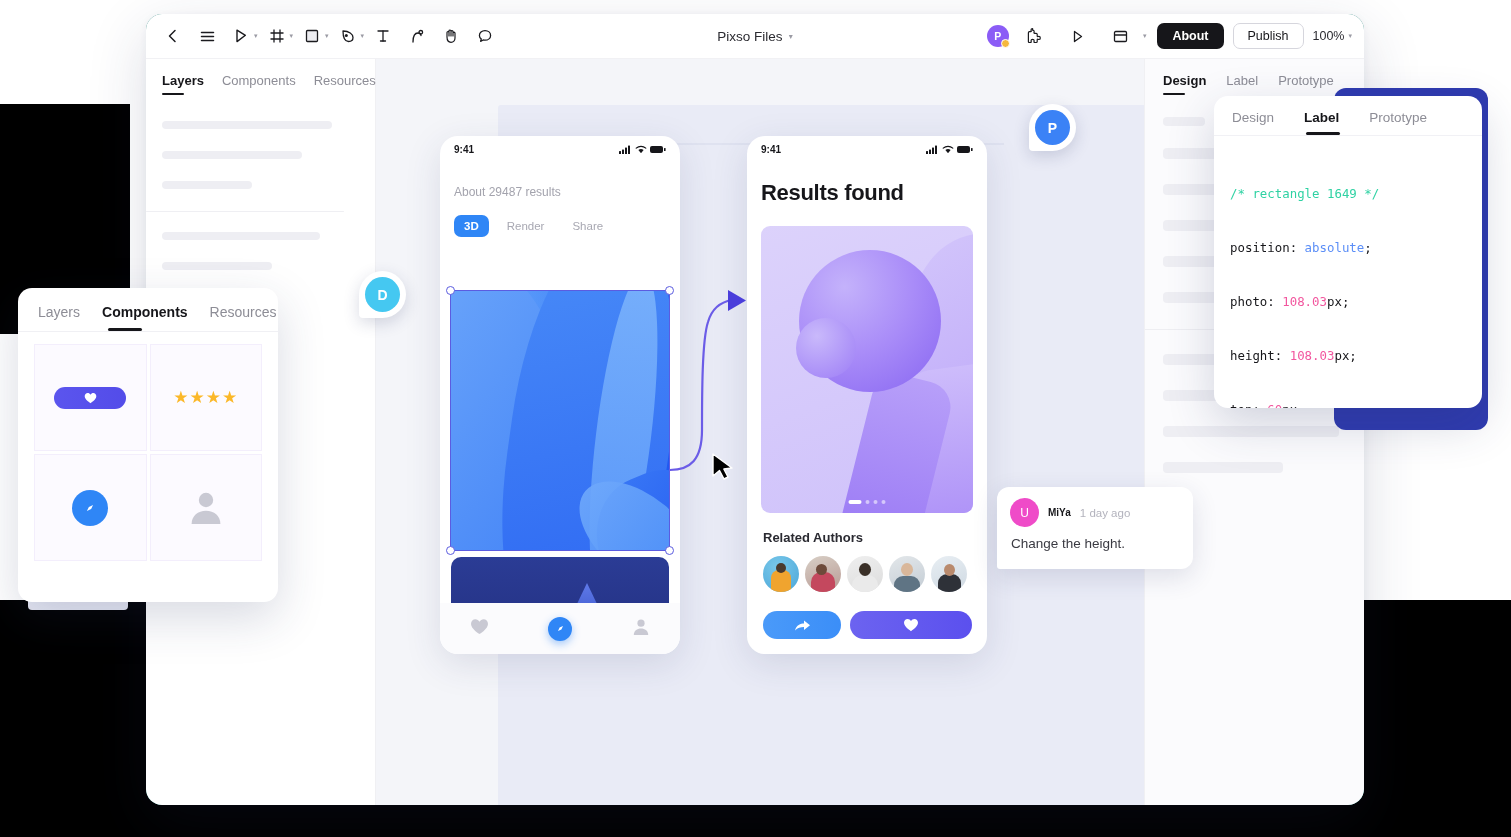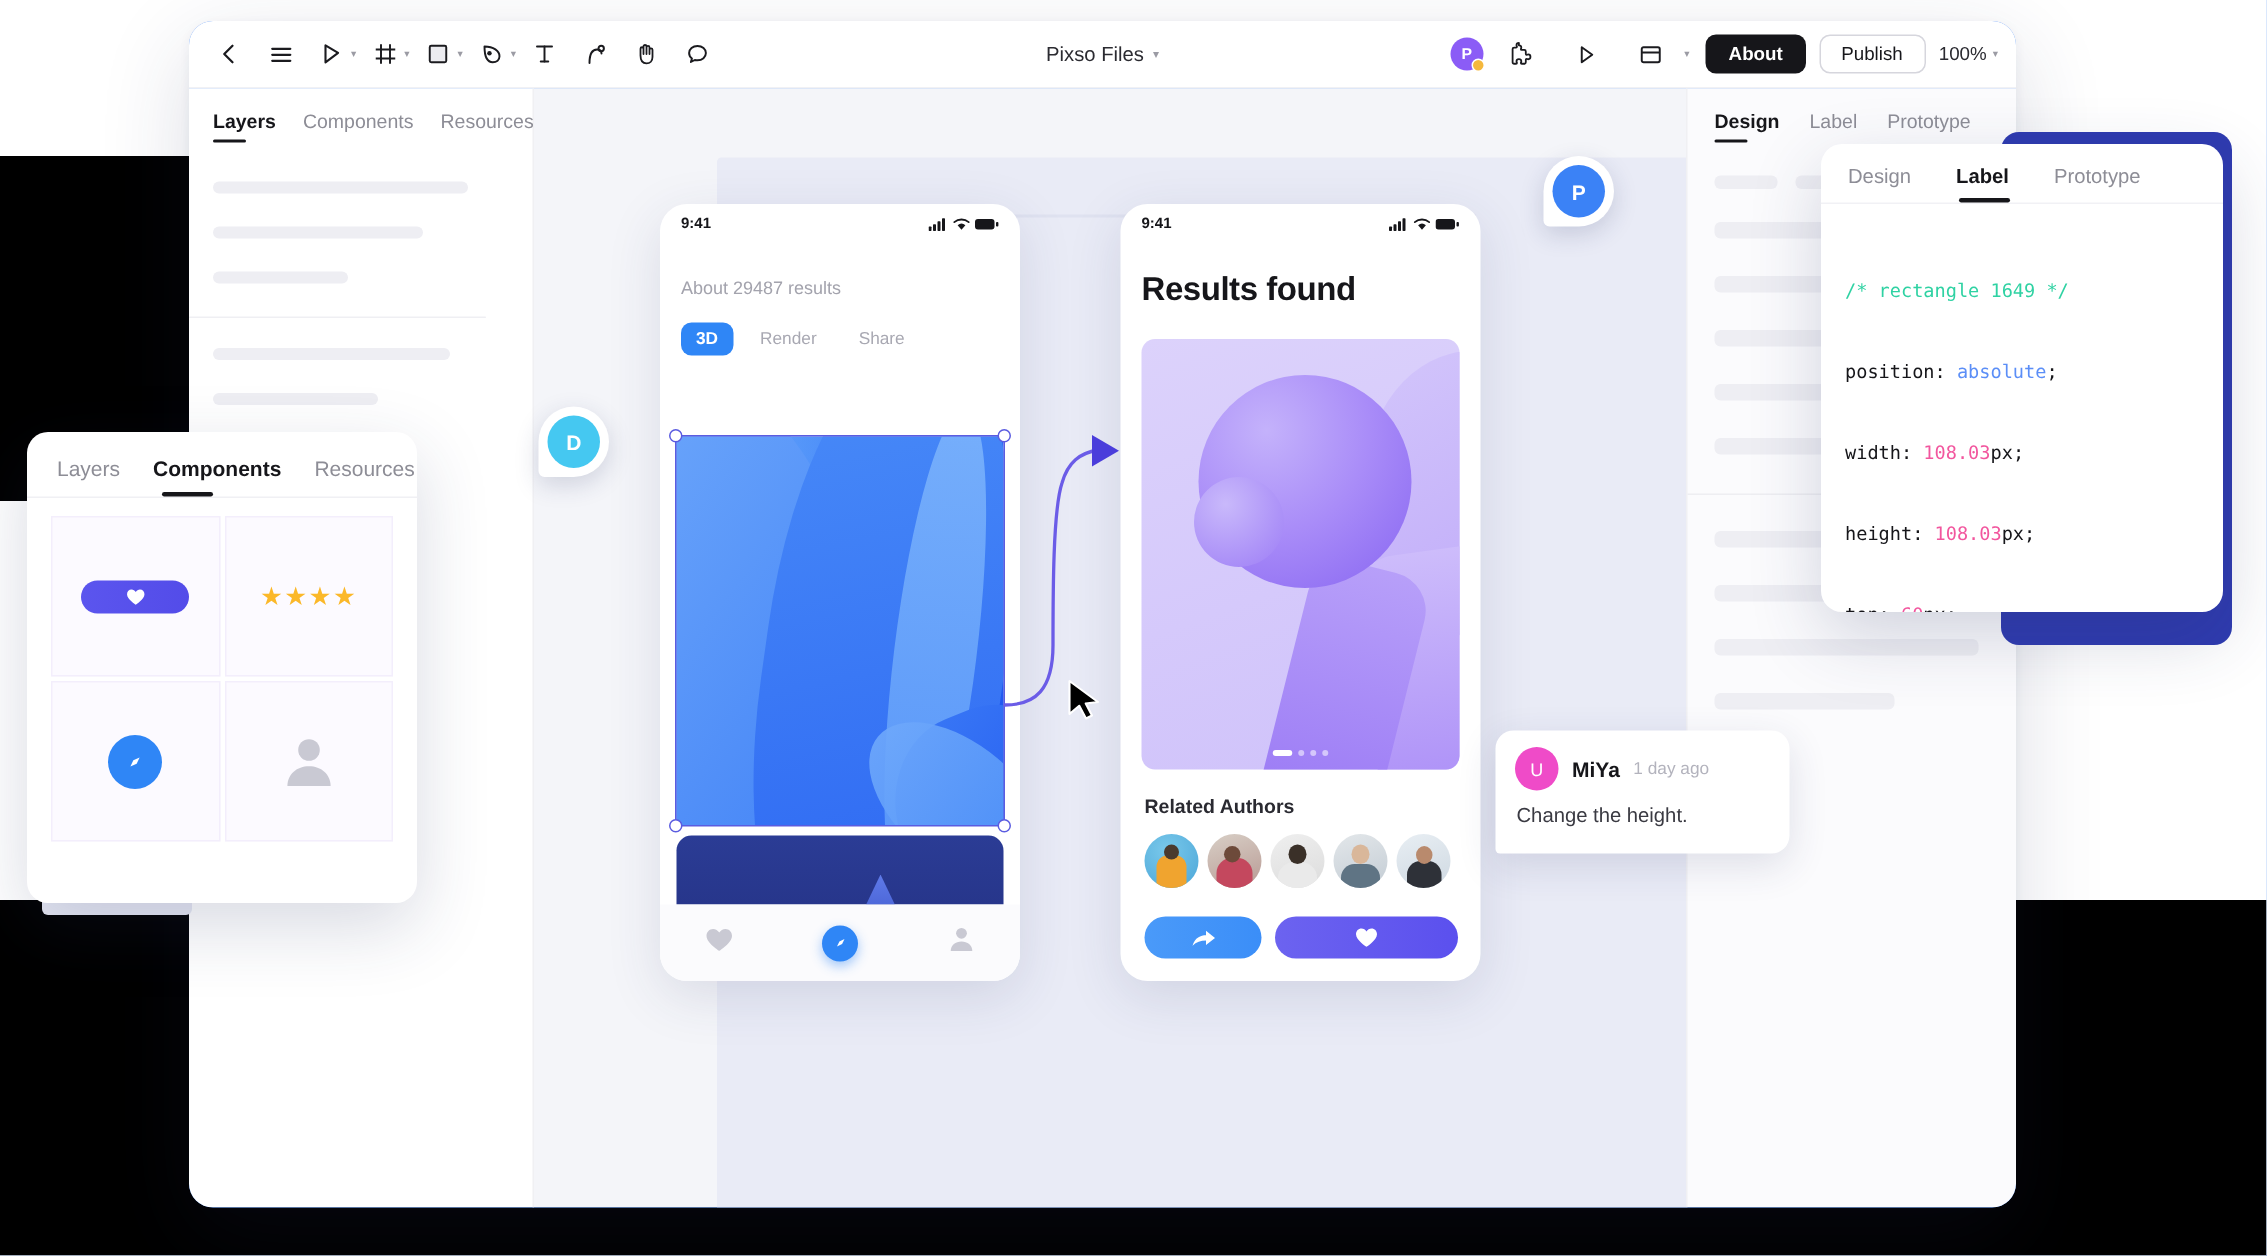--- a/index.html
+++ b/index.html
@@ -6,23 +6,23 @@
   html, body {
     width: 1511px; height: 837px;
     background: #ffffff;
     font-family: "Liberation Sans", sans-serif;
     overflow: hidden;
   }
   #root { position: relative; width: 1511px; height: 837px; background:#fff; }
 
   
   .app-window {
-    position: absolute; left: 126px; top: 14px;
+    position: absolute; left: 146px; top: 14px;
     width: 1218px; height: 791px;
-    background: #3b82f6;
+    background: #0f766e;
     border-radius: 16px;
     box-shadow: 0 18px 60px rgba(40,45,90,.16), 0 2px 8px rgba(40,45,90,.06);
     overflow: hidden;
   }
 
   
   .topbar {
     position: absolute; left:0; top:0; width:100%; height:45px;
     background:#fff; display:flex; align-items:center;
     border-bottom:1px solid #f1f1f4;
@@ -194,21 +194,21 @@
   
   .comment {
     position:absolute; left:997px; top:487px; width:196px; height:82px;
     background:#fff; border-radius:12px 12px 12px 3px;
     box-shadow:0 8px 26px rgba(45,52,100,.14);
     padding:11px 13px;
   }
   .c-head { display:flex; align-items:center; gap:9px; }
   .c-ava { width:29px; height:29px; border-radius:50%; background:#ef4bc8;
     display:flex;align-items:center;justify-content:center;color:#fff;font-size:12px;font-weight:500;}
-  .c-name { font-size:14px; font-weight:700; color:#16161a;text-align:center; }
+  .c-name { font-size:10px; font-weight:700; color:#16161a;text-align:center; }
   .c-time { font-size:11.5px; color:#b3b3bd; }
   .c-body { font-size:13.5px; color:#3a3a42; margin-top:9px; margin-left:1px; }
 
   
   .float-comp {
     position:absolute; left:18px; top:288px; width:260px; height:314px;
     background:#fff; border-radius:14px;
     box-shadow:0 16px 48px rgba(40,48,95,.18);
     overflow:hidden;
   }
@@ -619,21 +619,21 @@
   <div class="label-backpanel"></div>
   <div class="float-label">
     <div class="fl-tabs">
       <div class="fl-tab">Design</div>
       <div class="fl-tab active">Label</div>
       <div class="fl-tab">Prototype</div>
     </div>
     <div class="code">
       <div class="c-com">/* rectangle 1649 */</div>
       <div><span>position:</span> <span class="c-kw">absolute</span><span>;</span></div>
-      <div><span>width:</span> <span class="c-num">108.03</span><span>px;</span></div>
+      <div><span>photo:</span> <span class="c-num">108.03</span><span>px;</span></div>
       <div><span>height:</span> <span class="c-num">108.03</span><span>px;</span></div>
       <div><span>top:</span> <span class="c-num">60</span><span>px;</span></div>
       
       
       
       
       
     </div>
   </div>
 

